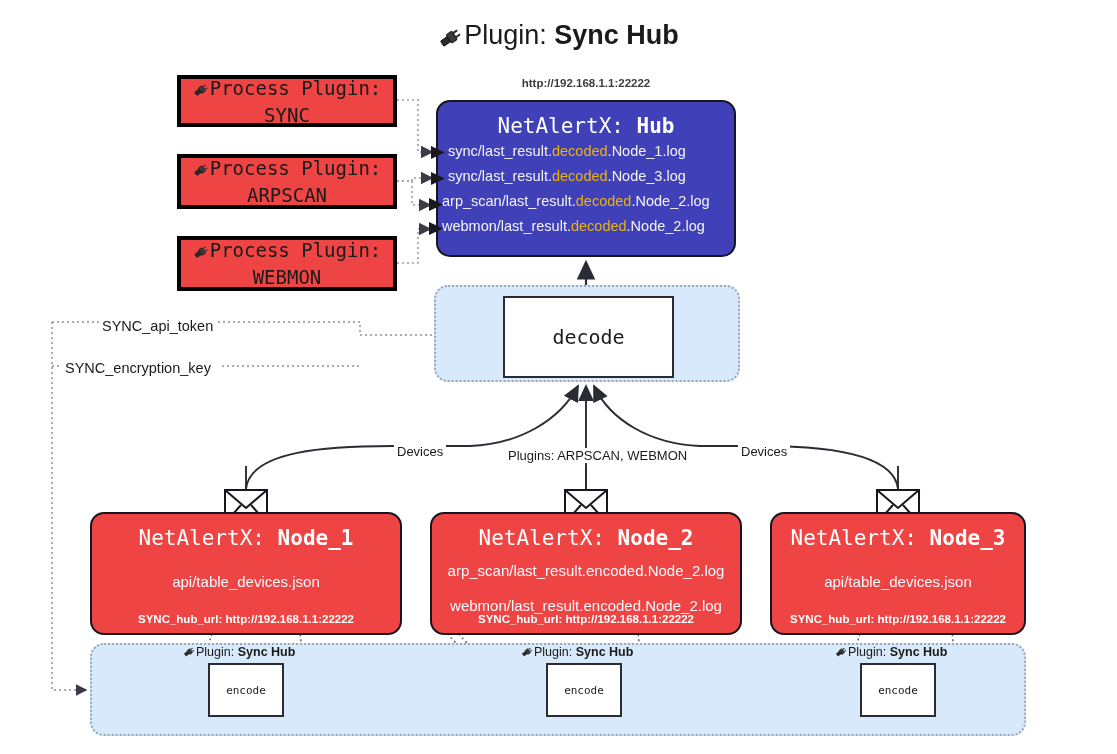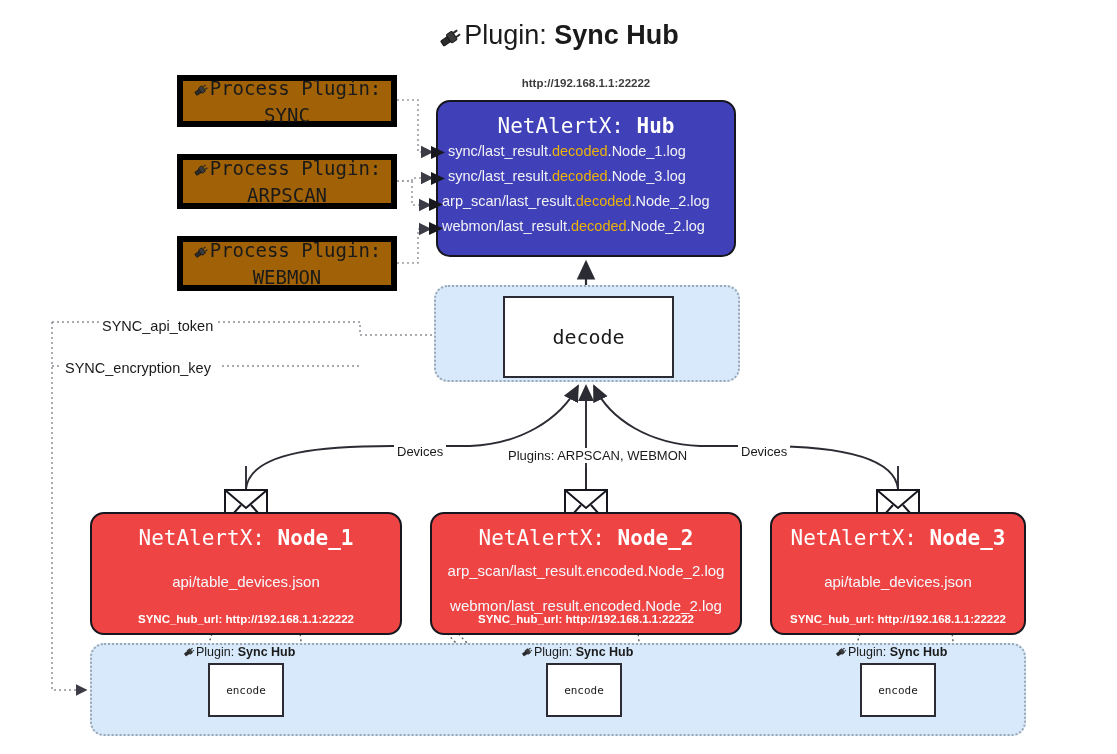--- a/index.html
+++ b/index.html
@@ -18,21 +18,21 @@
   
   #title{
     position:absolute;left:0;top:18px;width:1117px;
     text-align:center;font-size:27px;line-height:34px;color:#1a1a1a;
   }
   #title .plug{font-size:25px;display:inline-block;transform:translateY(2px);}
   #title .strong{font-weight:bold;}
 
   
   .procbox{
-    border:6px solid #000000;background:#a16207;
+    border:4px solid #000000;background:#ef4444;
     font-family:"DejaVu Sans Mono","Liberation Mono",monospace;
     font-size:19px;line-height:26px;color:#1a1a1a;
     display:flex;flex-direction:column;justify-content:center;align-items:center;
     text-align:center;
   }
   .procbox .l1{white-space:nowrap;}
   .procbox .l2{white-space:nowrap;}
   .procbox .plug{font-family:"DejaVu Sans",sans-serif;font-size:17px;}
 
   

